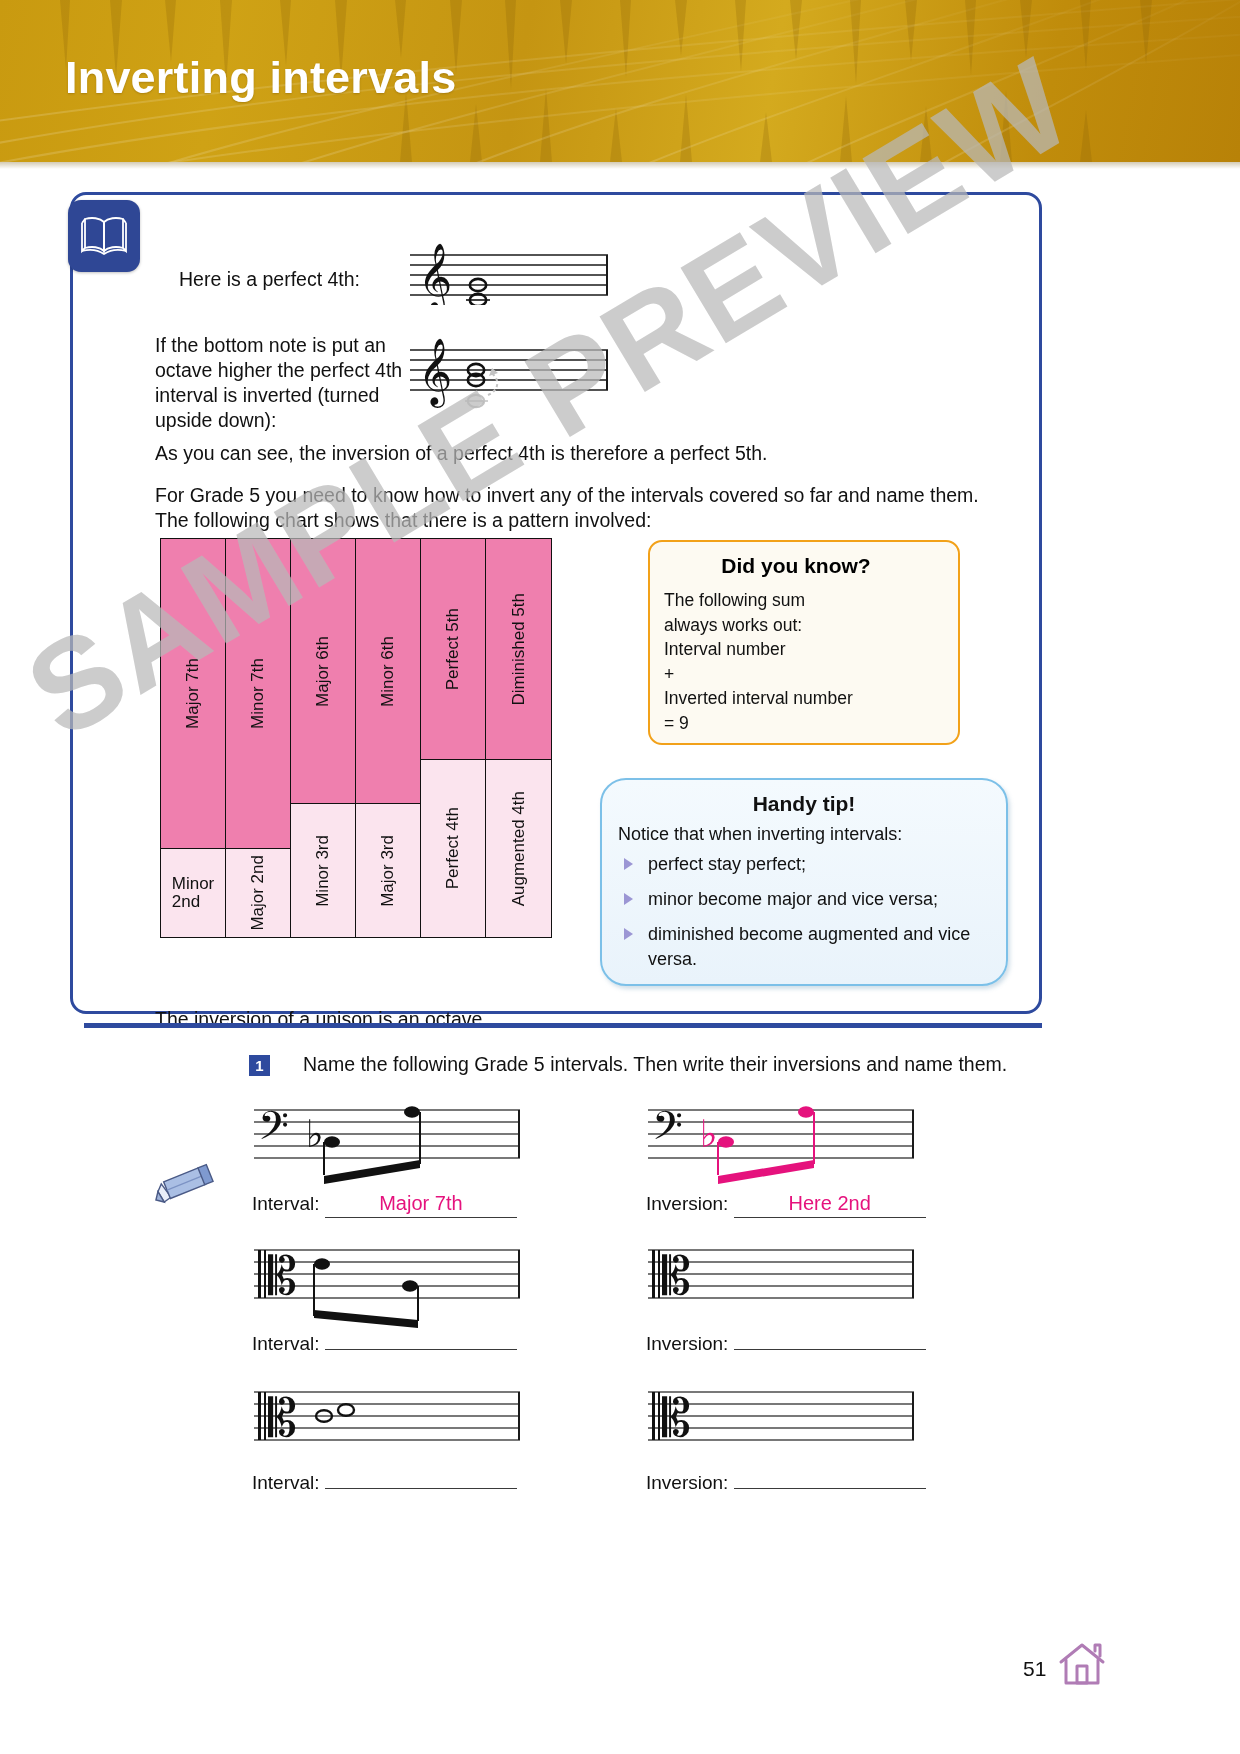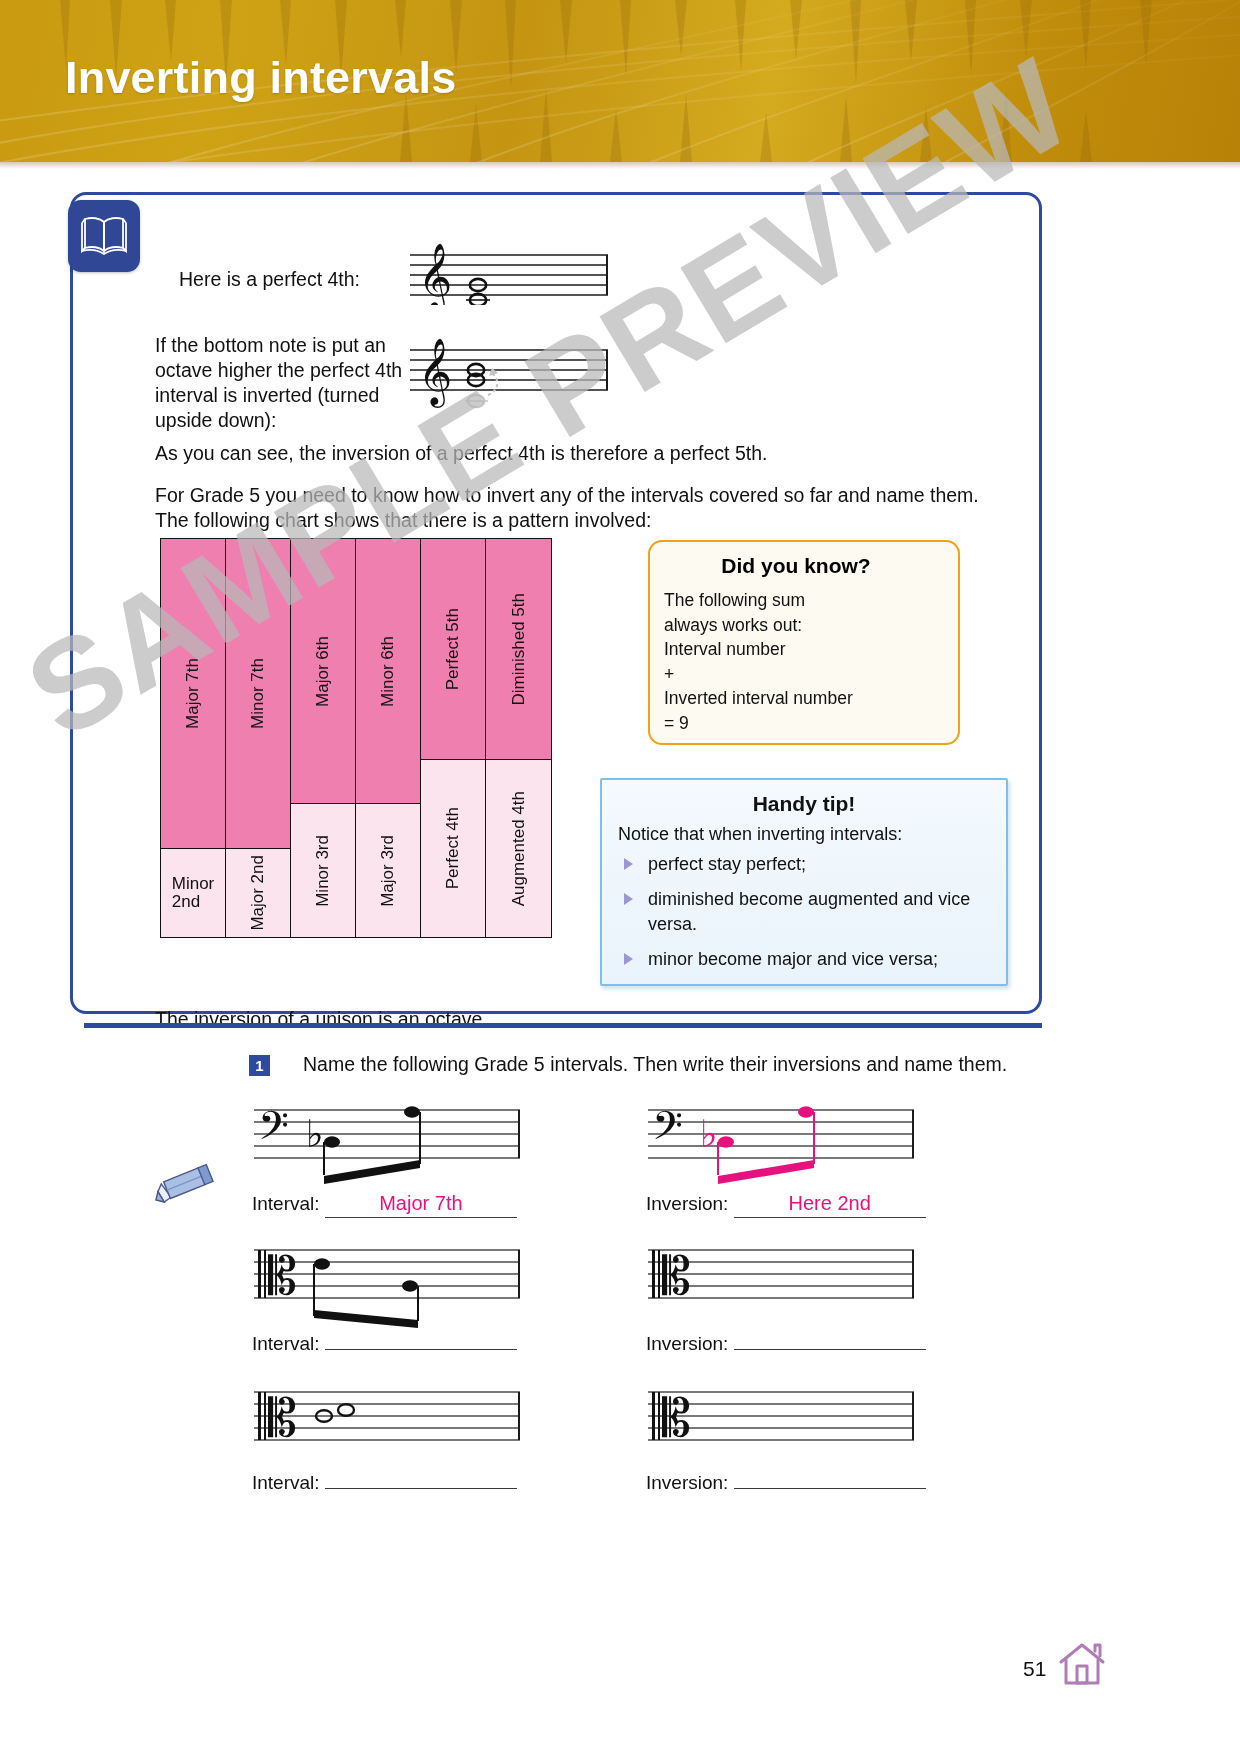--- a/index.html
+++ b/index.html
@@ -69,21 +69,21 @@
   .did-you-know{
     left:648px;top:540px;width:312px;height:205px;
     border:2.6px solid #f2a119;border-radius:14px;background:#fdfaf2;
   }
   .dyk-title{position:absolute;left:0;right:16px;top:12px;text-align:center;font-size:21px;font-weight:bold;color:#000000;}
   .dyk-body{position:absolute;left:14px;top:46px;right:10px;font-size:17.5px;line-height:24.5px;color:#111;}
   .dyk-body div{white-space:nowrap;}
 
   .handy-tip{
     left:600px;top:778px;width:408px;height:208px;
-    border:2.6px solid #7cc0e8;border-radius:2px;
+    border:2.6px solid #7cc0e8;border-radius:26px;
     background:linear-gradient(to bottom,#f4fafe,#e9f3fb);
     box-shadow:2px 3px 4px rgba(120,160,190,.35);
   }
   .ht-title{position:absolute;left:0;right:0;top:12px;text-align:center;font-size:21px;font-weight:bold;color:#111;}
   .ht-lead{position:absolute;left:16px;top:44px;font-size:18px;color:#111;}
   .ht-list{position:absolute;left:18px;top:72px;right:12px;}
   .ht-item{position:relative;padding-left:28px;font-size:18px;line-height:25px;color:#111;margin-bottom:10px;}
   .ht-bul{position:absolute;left:4px;top:6px;width:0;height:0;
           border-left:9px solid #9b96d4;border-top:6px solid transparent;border-bottom:6px solid transparent;}
 
@@ -314,25 +314,25 @@
 <div class="callout handy-tip">
   <div class="ht-title">Handy tip!</div>
   <div class="ht-lead">Notice that when inverting intervals:</div>
   <div class="ht-list">
     <div class="ht-item">
       <span class="ht-bul"></span>
       <span>perfect stay perfect;</span>
     </div>
     <div class="ht-item">
       <span class="ht-bul"></span>
-      <span>diminished become augmented and vice versa.</span>
+      <span>minor become major and vice versa;</span>
     </div>
     <div class="ht-item">
       <span class="ht-bul"></span>
-      <span>minor become major and vice versa;</span>
+      <span>diminished become augmented and vice versa.</span>
     </div>
   </div>
 </div>
 
 <div class="rule-blue"></div>
 <div class="q-num">1</div>
 <div class="q-text">Name the following Grade 5 intervals. Then write their inversions and name them.</div>
 
 <svg class="pencil" width="72" height="52" viewBox="0 0 72 52">
   <g transform="rotate(-22 36 26)">

